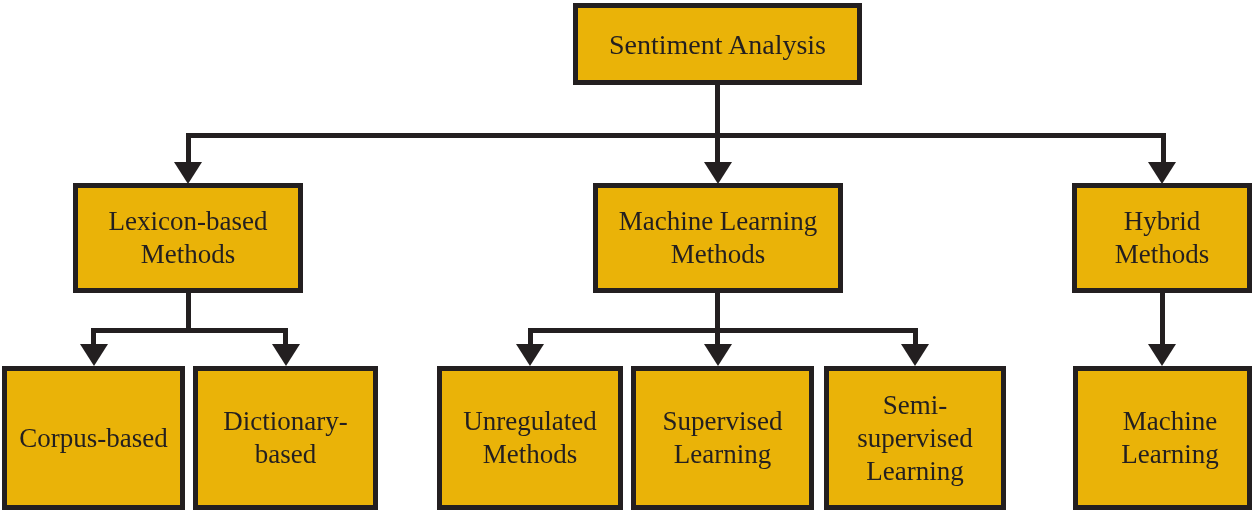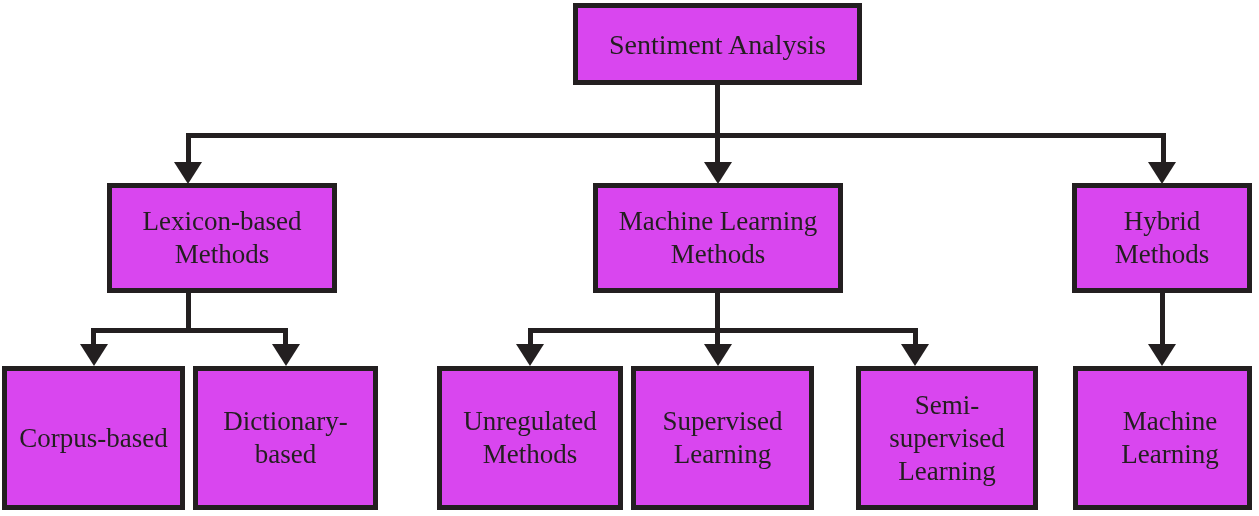--- a/index.html
+++ b/index.html
@@ -13,21 +13,21 @@
     height: 516px;
     background: #ffffff;
     font-family: "Liberation Serif", "DejaVu Serif", serif;
     color: #231f20;
     overflow: hidden;
   }
   .node {
     position: absolute;
     box-sizing: border-box;
     border: 5px solid #231f20;
-    background: #d946ef;
+    background: #eab308;
     display: flex;
     align-items: center;
     justify-content: center;
     text-align: center;
     white-space: pre-line;
     font-size: 27px;
     line-height: 33px;
     z-index: 2;
   }
   .line {
@@ -40,28 +40,28 @@
     width: 0;
     height: 0;
     border-left: 14px solid transparent;
     border-right: 14px solid transparent;
     border-top: 22px solid #231f20;
     z-index: 1;
   }
 
   
   .n-root        { left: 573px;  top: 3px;   width: 289px; height: 82px;  font-size: 28px; }
-  .n-lexicon     { left: 73px;   top: 183px; width: 230px; height: 110px; margin-left: 34px; }
+  .n-lexicon     { left: 73px;   top: 183px; width: 230px; height: 110px; }
   .n-mlmethods   { left: 593px;  top: 183px; width: 250px; height: 110px; }
   .n-hybrid      { left: 1072px; top: 183px; width: 180px; height: 110px; }
   .n-corpus      { left: 2px;    top: 366px; width: 183px; height: 144px; }
   .n-dictionary  { left: 193px;  top: 366px; width: 185px; height: 144px; }
   .n-unregulated { left: 437px;  top: 366px; width: 186px; height: 144px; }
   .n-supervised  { left: 631px;  top: 366px; width: 183px; height: 144px; }
-  .n-semi        { left: 824px;  top: 366px; width: 182px; height: 144px; margin-left: 32px; }
+  .n-semi        { left: 824px;  top: 366px; width: 182px; height: 144px; }
   .n-ml          { left: 1073px; top: 366px; width: 179px; height: 144px; padding-left: 15px; }
 
   
   .c-root-v      { left: 715px;  top: 85px;  width: 5px;   height: 78px; }  
   .c-bus1        { left: 186px;  top: 133px; width: 980px; height: 5px;  }  
   .c-drop-lex    { left: 186px;  top: 133px; width: 5px;   height: 31px; }
   .c-drop-hyb    { left: 1161px; top: 133px; width: 5px;   height: 31px; }
   .a-lex         { left: 174px;  top: 162px; }
   .a-mlmethods   { left: 704px;  top: 162px; }
   .a-hyb         { left: 1148px; top: 162px; }

